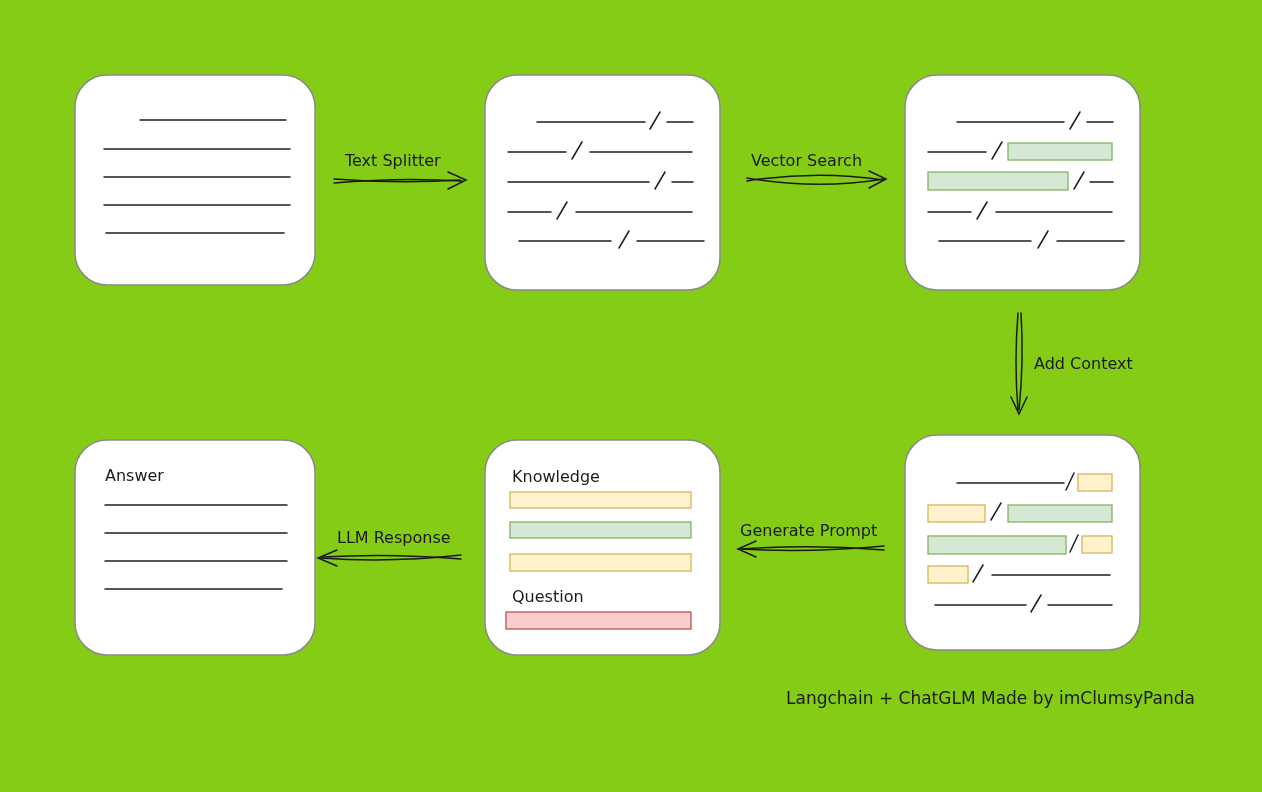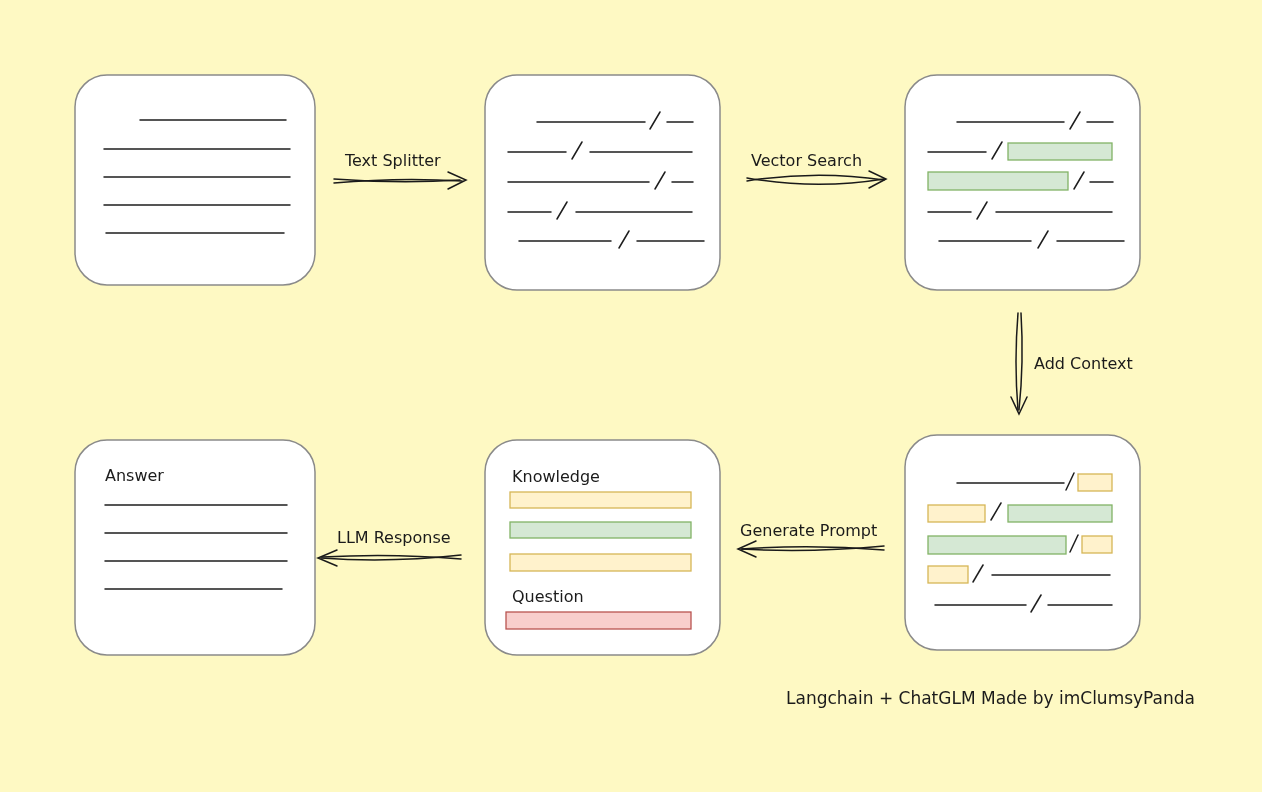--- a/index.html
+++ b/index.html
@@ -4,21 +4,21 @@
 <style>
   html, body {
     margin: 0;
     padding: 0;
     background: #ffffff;
   }
   .canvas {
     position: relative;
     width: 1262px;
     height: 792px;
-    background: #fef9c3;
+    background: #84cc16;
     overflow: hidden;
   }
   svg { display: block; }
   text {
     font-family: "DejaVu Sans", sans-serif;
     fill: #1b1b1b;
   }
   .lbl   { font-size: 16px; }
   .caption { font-size: 17px; }
   .box {

